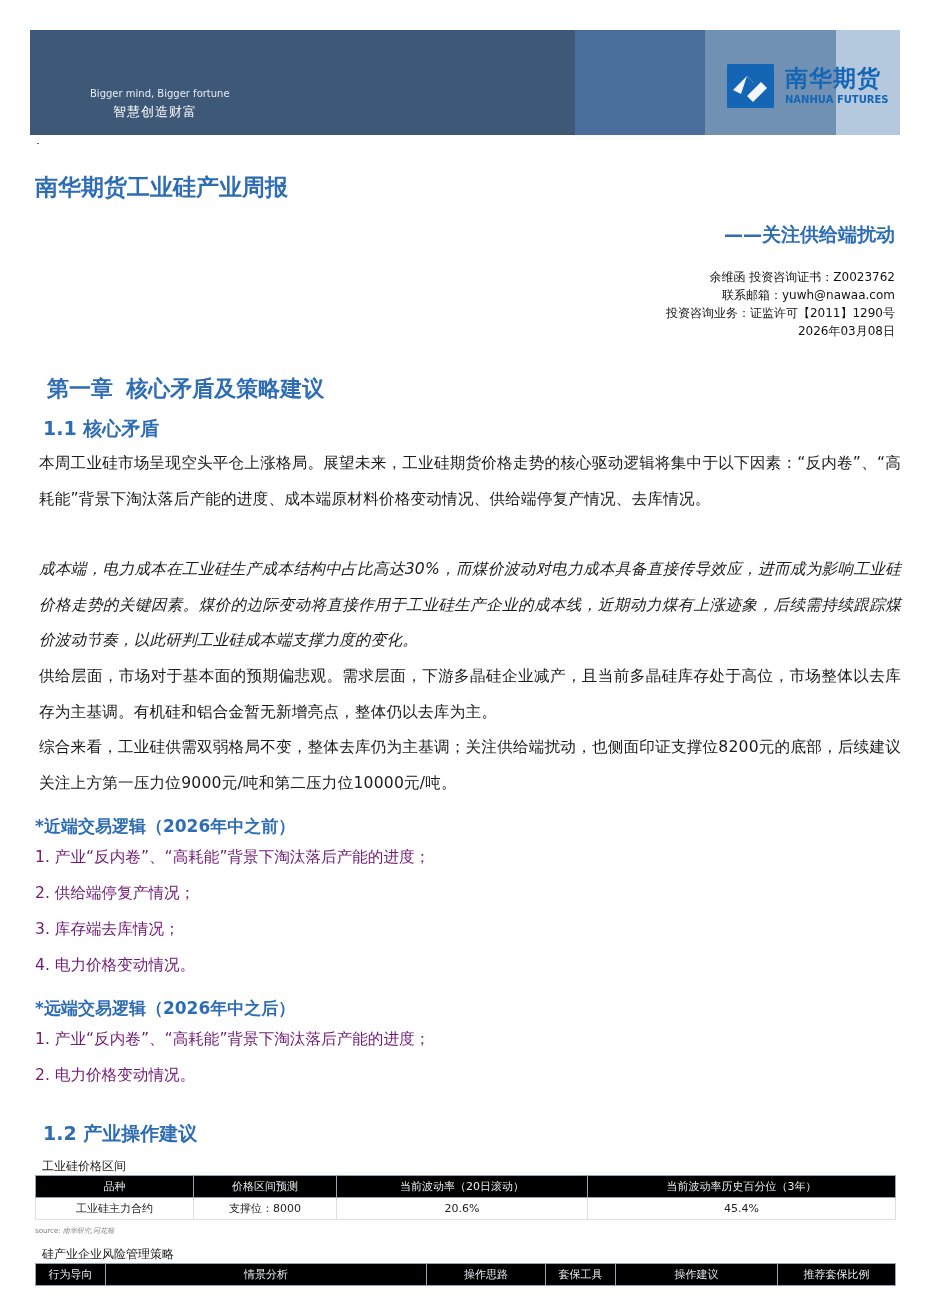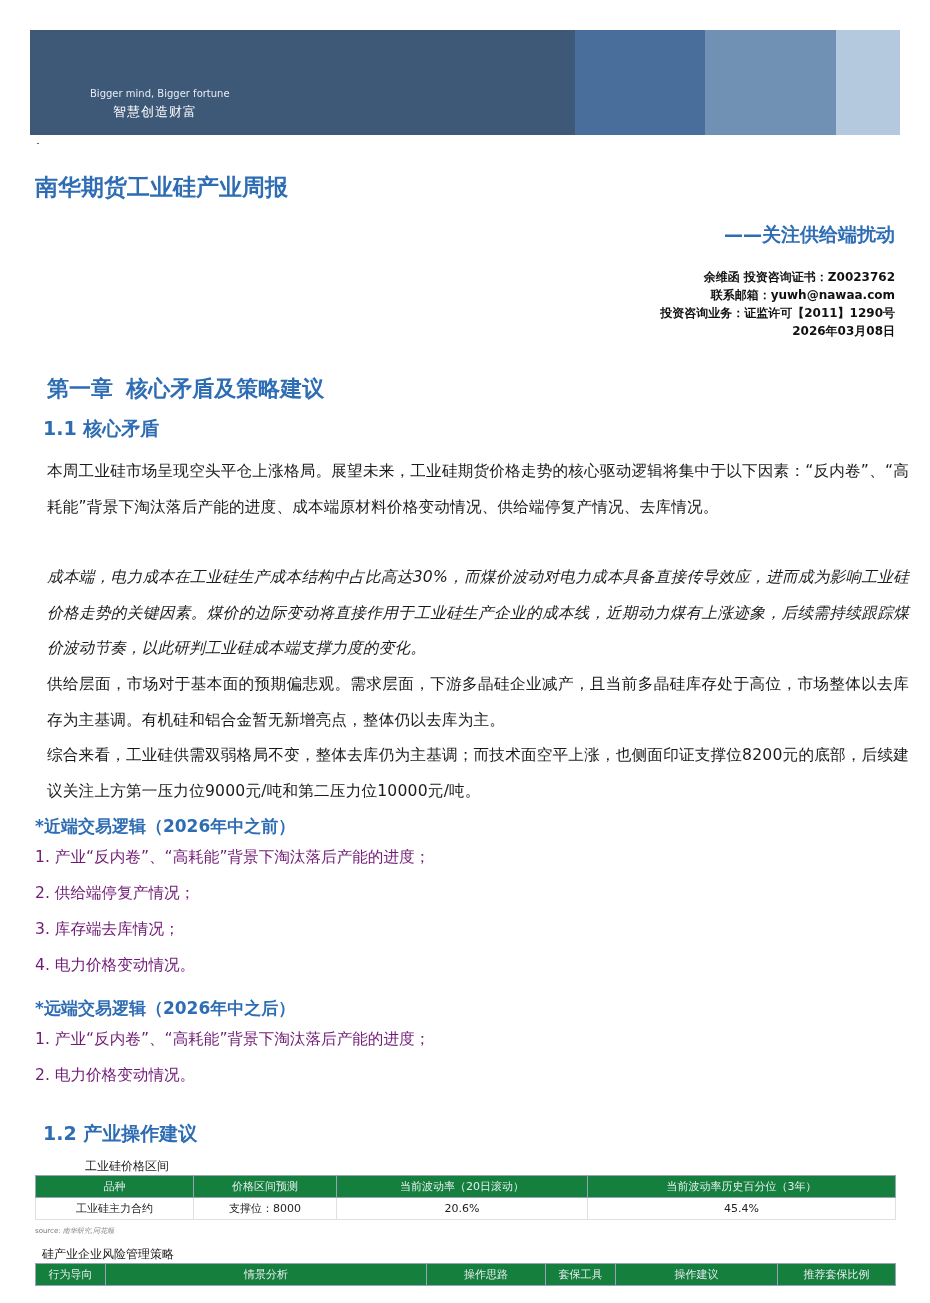--- a/index.html
+++ b/index.html
@@ -13,78 +13,90 @@
   .band.b4 { left:806px; width:64px; background:#b4c8de; }
   .slogan-en { position:absolute; left:60px; top:58px; color:#e6ecf3; font-size:10px; }
   .slogan-cn { position:absolute; left:83px; top:73px; color:#ffffff; font-size:13px; letter-spacing:1px; }
   .logo { position:absolute; left:697px; top:33px; width:170px; height:44px; }
   .logo-mark { position:absolute; left:0; top:1px; width:47px; height:44px; background:#1565b5; border-radius:2px; overflow:hidden; }
   .logo-cn { position:absolute; left:58px; top:0; font-size:23px; font-weight:bold; color:#1565b5; letter-spacing:1px; white-space:nowrap; }
   .logo-en { position:absolute; left:58px; top:31px; font-size:10px; font-weight:bold; color:#1565b5; white-space:nowrap; }
   .dot { position:absolute; left:37px; top:143px; width:2px; height:1px; background:#666; }
   .title { position:absolute; left:35px; top:172px; font-size:23px; font-weight:bold; color:#2e6db4; margin:0; }
   .subtitle { position:absolute; right:35px; top:222px; font-size:19px; font-weight:bold; color:#2e6db4; }
-  .meta { position:absolute; right:35px; top:268px; text-align:right; font-size:12px; font-weight:bold; line-height:18px; color:#111; }
+  .meta { position:absolute; right:35px; top:268px; text-align:right; font-size:12px; font-weight:normal; line-height:18px; color:#111; }
   .h1 { position:absolute; left:35px; top:362px; font-size:22px; font-weight:bold; color:#2e6db4; margin:12px;font-family:Liberation Mono, monospace; }
   .h2 { position:absolute; left:35px; font-size:19px; font-weight:bold; color:#2e6db4; margin:8px; }
   .h3 { position:absolute; left:35px; font-size:17px; font-weight:bold; color:#2e6db4; margin:0; }
-  .para { position:absolute; left:35px; width:862px; font-size:15.6px; line-height:35.5px; margin:12px; color:#1a1a1a; text-align:justify; letter-spacing:0.2px; }
+  .para { position:absolute; left:35px; width:862px; font-size:15.6px; line-height:35.5px; margin:4px; color:#1a1a1a; text-align:justify; letter-spacing:0.2px; }
   .li { position:absolute; left:35px; font-size:15.6px; margin:0; color:#701a75; }
   .tbl-cap { position:absolute; left:42px; font-size:12px; color:#1a1a1a; }
   table { position:absolute; left:35px; width:860px; border-collapse:collapse; font-size:11px; table-layout:fixed; }
-  th { background:#15803d; color:#e8ecf3; font-weight:normal; height:21px; border:1px solid #9aa3b5; padding:0; }
+  th { background:#000000; color:#e8ecf3; font-weight:normal; height:21px; border:1px solid #9aa3b5; padding:0; }
   td { height:21px; text-align:center; border:1px solid #e0e0e0; padding:0; color:#222; }
   .source { position:absolute; left:35px; top:1226px; font-size:7px; color:#777; }
   .source i { color:#888; }
 </style>
 </head>
 <body>
 
 <div class="banner">
   <div class="band b1"></div>
   <div class="band b2"></div>
   <div class="band b3"></div>
   <div class="band b4"></div>
   <div class="slogan-en">Bigger mind, Bigger fortune</div>
   <div class="slogan-cn">智慧创造财富</div>
+  <div class="logo">
+    <div class="logo-mark">
+      <svg width="47" height="44" viewBox="0 0 47 44">
+        <rect width="47" height="44" fill="#1565b5"></rect>
+        <path d="M6 26 L20 12 L26 18 L14 30 Z" fill="#ffffff" opacity="0.95"></path>
+        <path d="M20 32 L34 18 L40 24 L26 38 Z" fill="#ffffff" opacity="0.95"></path>
+        <path d="M14 30 L20 32 L26 18 L20 12 Z" fill="#1565b5"></path>
+      </svg>
+    </div>
+    <div class="logo-cn">南华期货</div>
+    <div class="logo-en">NANHUA FUTURES</div>
+  </div>
 </div>
 
 <div class="dot"></div>
 
 <h1 class="title">南华期货工业硅产业周报</h1>
 <div class="subtitle">——关注供给端扰动</div>
 
 <div class="meta">
   <div>余维函 投资咨询证书：Z0023762</div>
   <div>联系邮箱：yuwh@nawaa.com</div>
   <div>投资咨询业务：证监许可【2011】1290号</div>
   <div>2026年03月08日</div>
 </div>
 
 <h2 class="h1">第一章 核心矛盾及策略建议</h2>
 <h3 class="h2" style="top:408px;">1.1 核心矛盾</h3>
 
 <p class="para" style="top:442px;">本周工业硅市场呈现空头平仓上涨格局。展望未来，工业硅期货价格走势的核心驱动逻辑将集中于以下因素：“反内卷”、“高耗能”背景下淘汰落后产能的进度、成本端原材料价格变动情况、供给端停复产情况、去库情况。</p>
 <p class="para" style="top:548px;font-style:italic;">成本端，电力成本在工业硅生产成本结构中占比高达30%，而煤价波动对电力成本具备直接传导效应，进而成为影响工业硅价格走势的关键因素。煤价的边际变动将直接作用于工业硅生产企业的成本线，近期动力煤有上涨迹象，后续需持续跟踪煤价波动节奏，以此研判工业硅成本端支撑力度的变化。</p>
 <p class="para" style="top:655px;">供给层面，市场对于基本面的预期偏悲观。需求层面，下游多晶硅企业减产，且当前多晶硅库存处于高位，市场整体以去库存为主基调。有机硅和铝合金暂无新增亮点，整体仍以去库为主。</p>
-<p class="para" style="top:726px;">综合来看，工业硅供需双弱格局不变，整体去库仍为主基调；而技术面空平上涨，也侧面印证支撑位8200元的底部，后续建议关注上方第一压力位9000元/吨和第二压力位10000元/吨。</p>
+<p class="para" style="top:726px;">综合来看，工业硅供需双弱格局不变，整体去库仍为主基调；关注供给端扰动，也侧面印证支撑位8200元的底部，后续建议关注上方第一压力位9000元/吨和第二压力位10000元/吨。</p>
 
 <h4 class="h3" style="top:815px;">*近端交易逻辑（2026年中之前）</h4>
 <p class="li" style="top:847px;">1. 产业“反内卷”、“高耗能”背景下淘汰落后产能的进度；</p>
 <p class="li" style="top:883px;">2. 供给端停复产情况；</p>
 <p class="li" style="top:919px;">3. 库存端去库情况；</p>
 <p class="li" style="top:955px;">4. 电力价格变动情况。</p>
 
 <h4 class="h3" style="top:997px;">*远端交易逻辑（2026年中之后）</h4>
 <p class="li" style="top:1029px;">1. 产业“反内卷”、“高耗能”背景下淘汰落后产能的进度；</p>
 <p class="li" style="top:1065px;">2. 电力价格变动情况。</p>
 
 <h3 class="h2" style="top:1113px;">1.2 产业操作建议</h3>
 
-<div class="tbl-cap" style="top:1158px;margin-left:43px;">工业硅价格区间</div>
+<div class="tbl-cap" style="top:1158px;">工业硅价格区间</div>
 <table style="top:1175px;">
   <colgroup>
       <col style="width:158px">
       <col style="width:143px">
       <col style="width:251px">
       <col style="width:308px">
     </colgroup>
   <thead>
     <tr>
       <th>品种</th>

